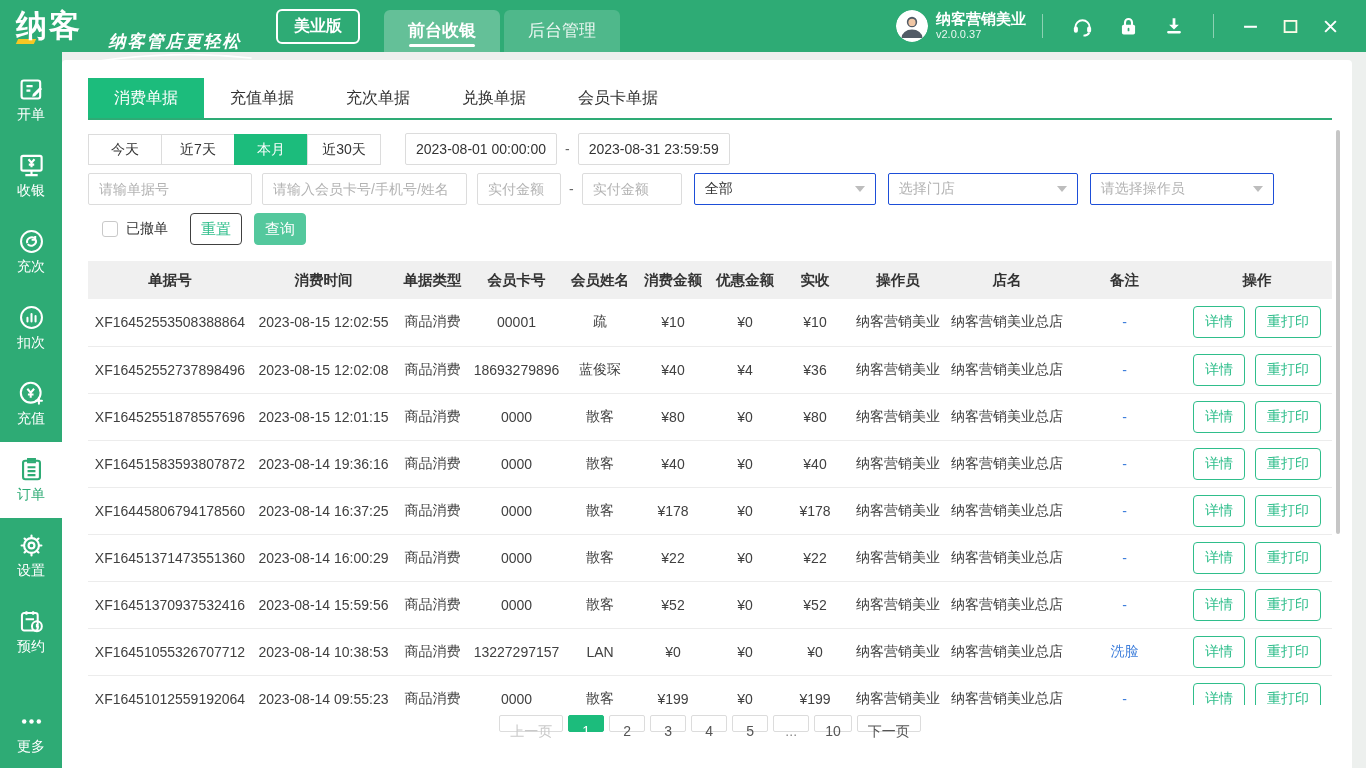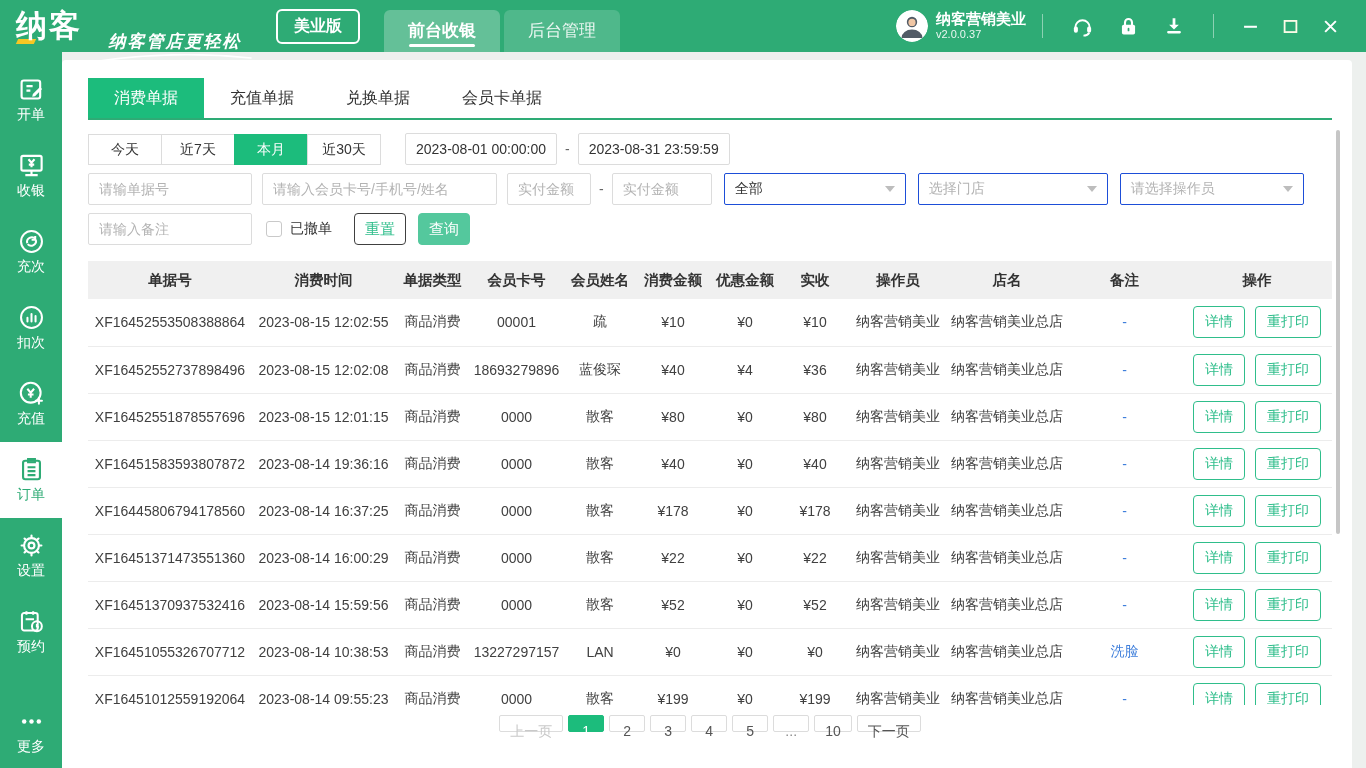--- a/index.html
+++ b/index.html
@@ -258,59 +258,59 @@
       <span>更多</span>
     </div>
   </aside>
 
 <div class="main">
   <div class="panel">
 
     <div class="doc-tabs" id="doc-tabs">
         <div class="doc-tab active">消费单据</div>
         <div class="doc-tab">充值单据</div>
+        <div class="doc-tab">充次单据</div>
         <div class="doc-tab">兑换单据</div>
         <div class="doc-tab">会员卡单据</div>
       </div>
 
     <div class="filters">
       <div class="frow">
         <div style="display:flex;" id="quick-ranges">
             <button class="seg-btn">今天</button>
             <button class="seg-btn">近7天</button>
             <button class="seg-btn active">本月</button>
             <button class="seg-btn">近30天</button>
           </div>
         <input class="f-input date-input" style="margin-left: 24px;" readonly="" value="2023-08-01 00:00:00">
         <span class="dash">-</span>
         <input class="f-input date-input" readonly="" value="2023-08-31 23:59:59" style="">
       </div>
 
       <div class="frow">
         <input class="f-input" style="width: 164px;" placeholder="请输单据号">
-        <input class="f-input" style="width: 235px; margin-left: 10px;" placeholder="请输入会员卡号/手机号/姓名">
+        <input class="f-input" style="width: 205px; margin-left: 10px;" placeholder="请输入会员卡号/手机号/姓名">
         <input class="f-input" style="width: 84px; margin-left: 10px;" placeholder="实付金额">
         <span class="dash">-</span>
         <input class="f-input" style="width: 100px;" placeholder="实付金额">
         <div class="select" style="width:182px; margin-left:12px;">
           <span class="sel-value">全部</span>
           <span class="caret"></span>
         </div>
         <div class="select placeholder" style="width:190px; margin-left:12px;">
           <span class="sel-value">选择门店</span>
           <span class="caret"></span>
         </div>
         <div class="select placeholder" style="width:184px; margin-left:12px;">
           <span class="sel-value">请选择操作员</span>
           <span class="caret"></span>
         </div>
       </div>
 
       <div class="frow">
-        <input class="f-input" style="width: 164px;" placeholder="请输入备注">
         <span class="checkbox" style="margin-left:14px;"></span>
         <span class="cb-label">已撤单</span>
         <button class="btn-reset" style="margin-left:22px;">重置</button>
         <button class="btn-search" style="margin-left:12px;">查询</button>
       </div>
     </div>
 
     <div class="table-wrap">
       <table id="orders-table">
         <colgroup id="table-cols">

